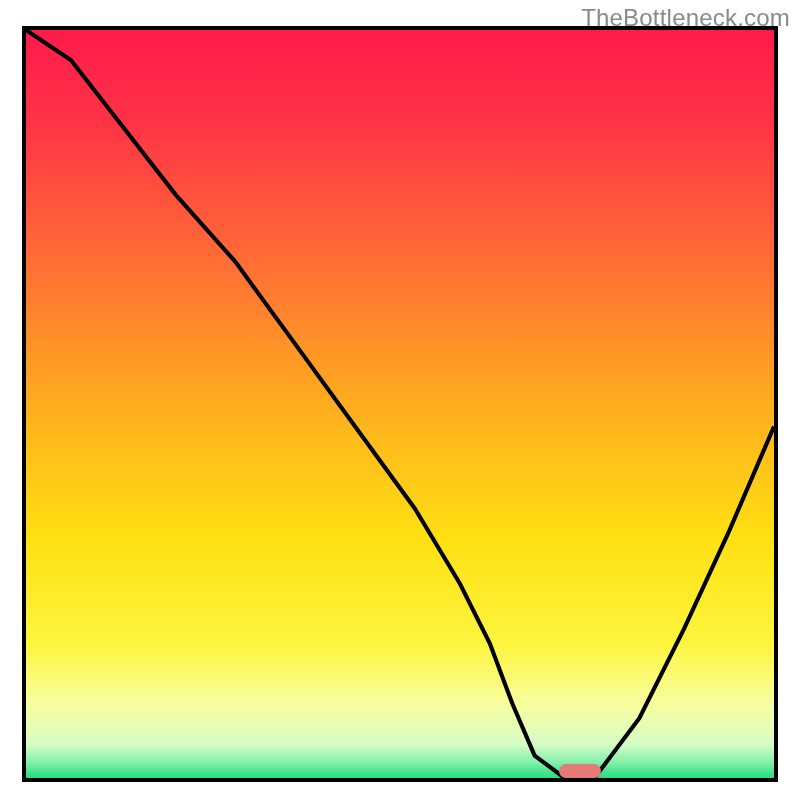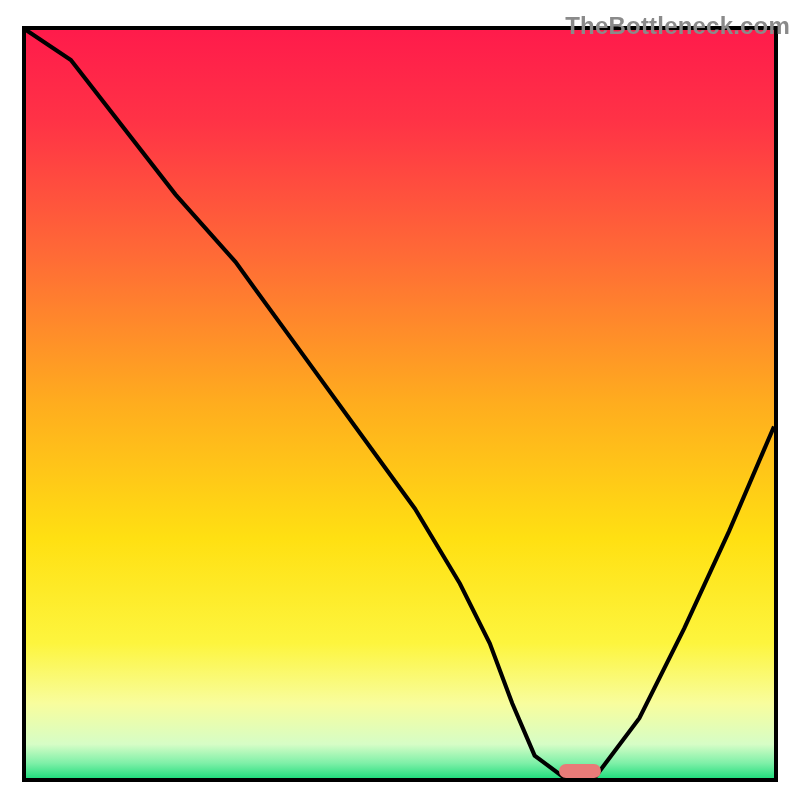--- a/index.html
+++ b/index.html
@@ -12,24 +12,24 @@
     overflow: hidden;
   }
   .frame {
     position: relative;
     width: 800px;
     height: 800px;
     box-sizing: border-box;
   }
   .watermark {
     position: absolute;
-    top: 12px;
+    top: 4px;
     right: 10px;
     font-size: 24px;
-    font-weight: 700;
+    font-weight: 400;
     color: #8a8a8a;
     letter-spacing: 0.2px;
     z-index: 20;
   }
   .chart-box {
     position: absolute;
     left: 22px;
     top: 26px;
     width: 756px;
     height: 756px;

